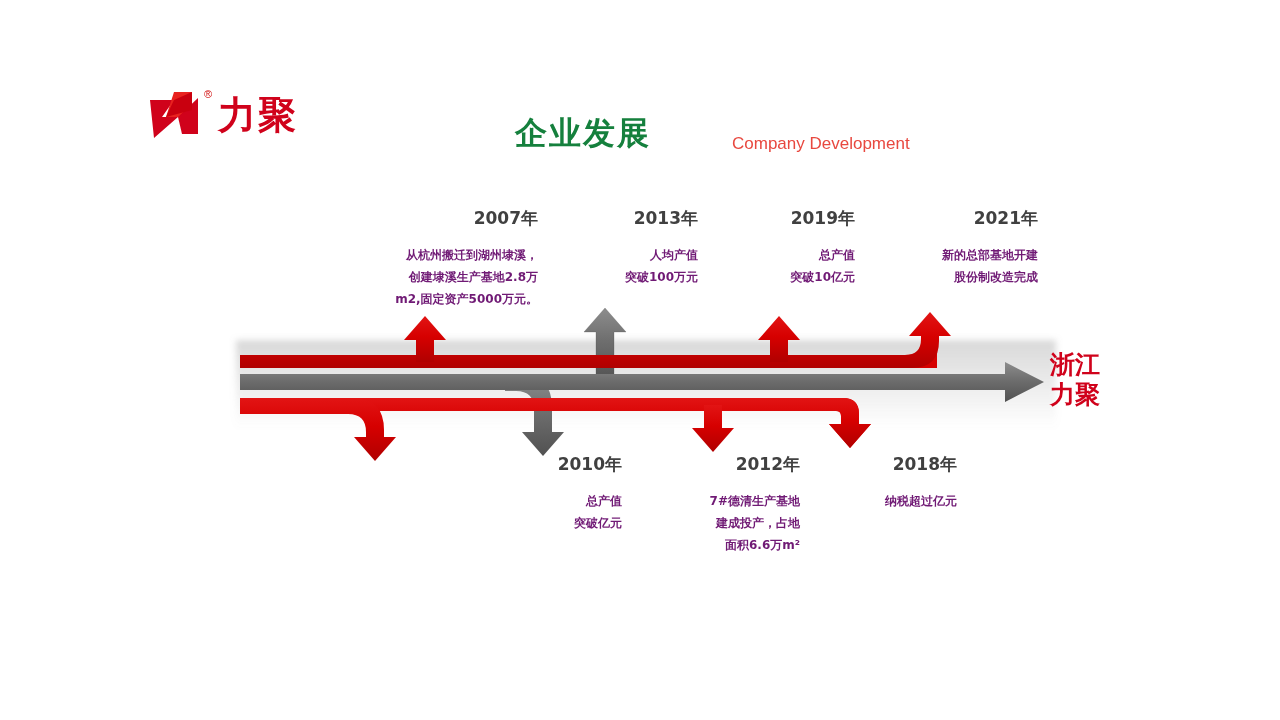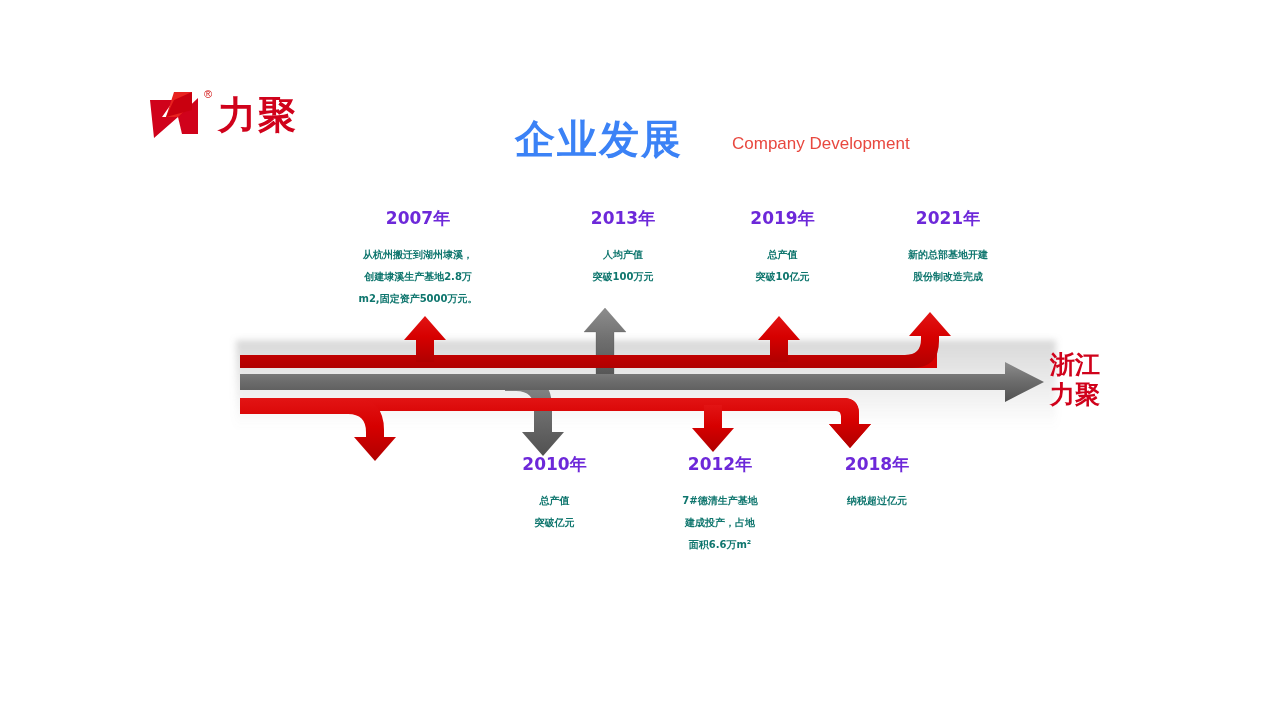--- a/index.html
+++ b/index.html
@@ -14,36 +14,36 @@
 
   
   .logo{position:absolute;left:148px;top:88px;width:270px;height:60px;}
   .logo-mark{position:absolute;left:0;top:2px;width:60px;height:52px;}
   .logo-reg{position:absolute;left:56px;top:0px;font-size:11px;color:#d00a0a;}
   .logo-text{position:absolute;left:70px;top:4px;font-size:38px;font-weight:bold;
              color:#d0021b;letter-spacing:2px;line-height:46px;
              font-family:"DejaVu Sans","Liberation Sans",sans-serif;}
 
   
-  .title-cn{position:absolute;left:515px;top:112px;font-size:40px;font-weight:bold;
-            color:#3b82f6;letter-spacing:2px;
+  .title-cn{position:absolute;left:515px;top:112px;font-size:32px;font-weight:bold;
+            color:#15803d;letter-spacing:2px;
             font-family:"DejaVu Sans","Liberation Sans",sans-serif;}
   .title-en{position:absolute;left:684px;top:134px;font-size:17px;color:#e8483f;
             letter-spacing:0px;font-family:"Liberation Sans",sans-serif;margin-left:48px;}
 
   
   .timeline{position:absolute;left:0;top:0;width:1280px;height:720px;}
 
   
   .ev{position:absolute;text-align:center;}
-  .ev-year{font-size:17px;font-weight:bold;color:#6d28d9;
-           font-family:"DejaVu Sans","Liberation Sans",sans-serif;white-space:nowrap;}
-  .ev-desc{margin-top:14px;font-size:10px;font-weight:bold;color:#0f766e;
+  .ev-year{font-size:17px;font-weight:bold;color:#404040;
+           font-family:"DejaVu Sans","Liberation Sans",sans-serif;white-space:nowrap;text-align:right;}
+  .ev-desc{margin-top:14px;font-size:12px;font-weight:bold;color:#701a75;
            line-height:22px;
-           font-family:"DejaVu Sans","Liberation Sans",sans-serif;}
+           font-family:"DejaVu Sans","Liberation Sans",sans-serif;text-align:right;}
 
   
   #ev-2007{left:298px;top:207px;width:240px;}
   #ev-2013{left:548px;top:207px;width:150px;}
   #ev-2019{left:710px;top:207px;width:145px;}
   #ev-2021{left:858px;top:207px;width:180px;}
   
   #ev-1997{left:262px;top:453px;width:215px;}
   #ev-2010{left:487px;top:453px;width:135px;}
   #ev-2012{left:640px;top:453px;width:160px;}

